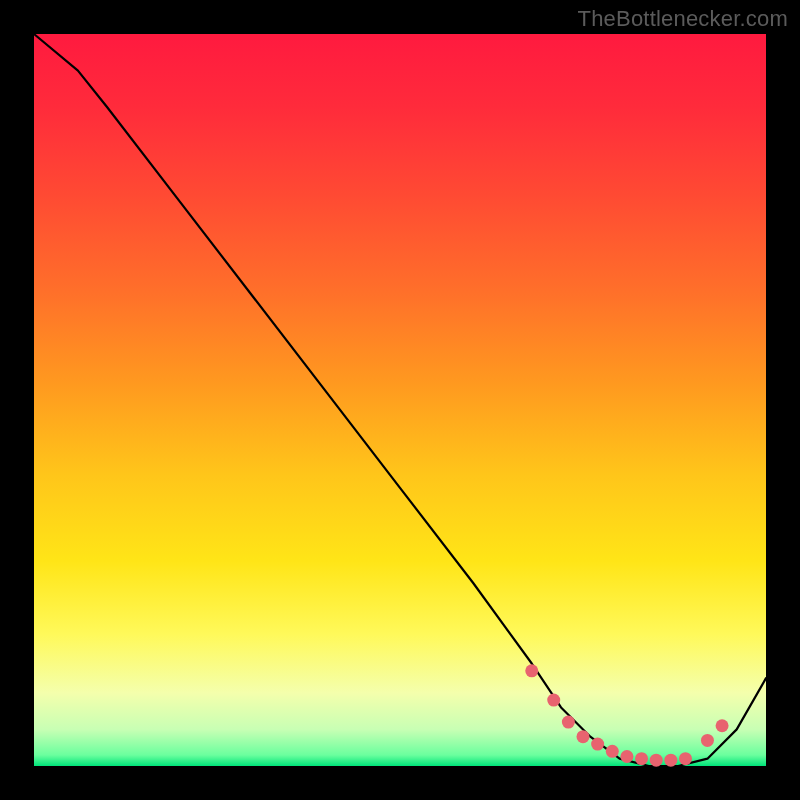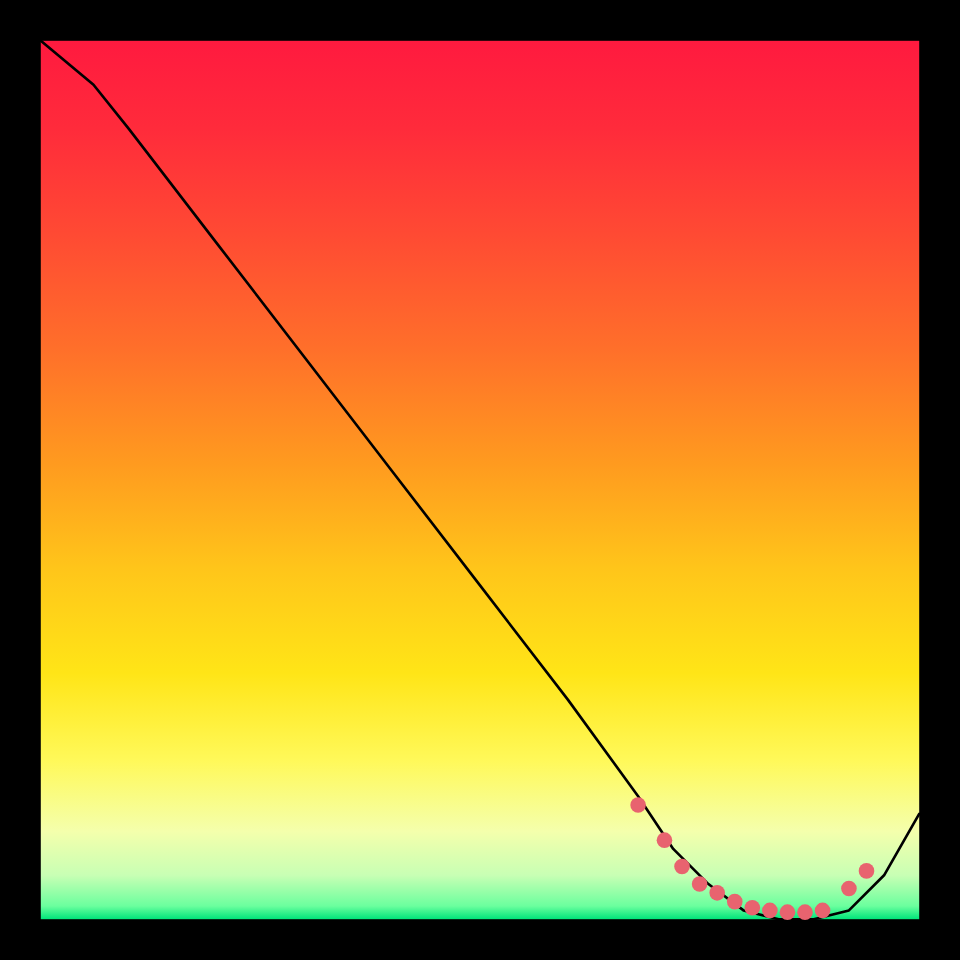--- a/index.html
+++ b/index.html
@@ -34,20 +34,21 @@
     top: 0;
     width: 800px;
     height: 800px;
     display: block;
   }
 </style>
 </head>
 <body>
 
 <div class="frame">
+  <div class="watermark">TheBottlenecker.com</div>
 
   <svg class="plot" viewBox="0 0 800 800">
     <defs>
       <linearGradient id="bg-grad" x1="0" y1="0" x2="0" y2="1">
           <stop offset="0%" stop-color="#ff1a3f"></stop>
           <stop offset="10%" stop-color="#ff2b3b"></stop>
           <stop offset="22%" stop-color="#ff4a33"></stop>
           <stop offset="35%" stop-color="#ff6f2a"></stop>
           <stop offset="48%" stop-color="#ff9a1f"></stop>
           <stop offset="60%" stop-color="#ffc51a"></stop>

